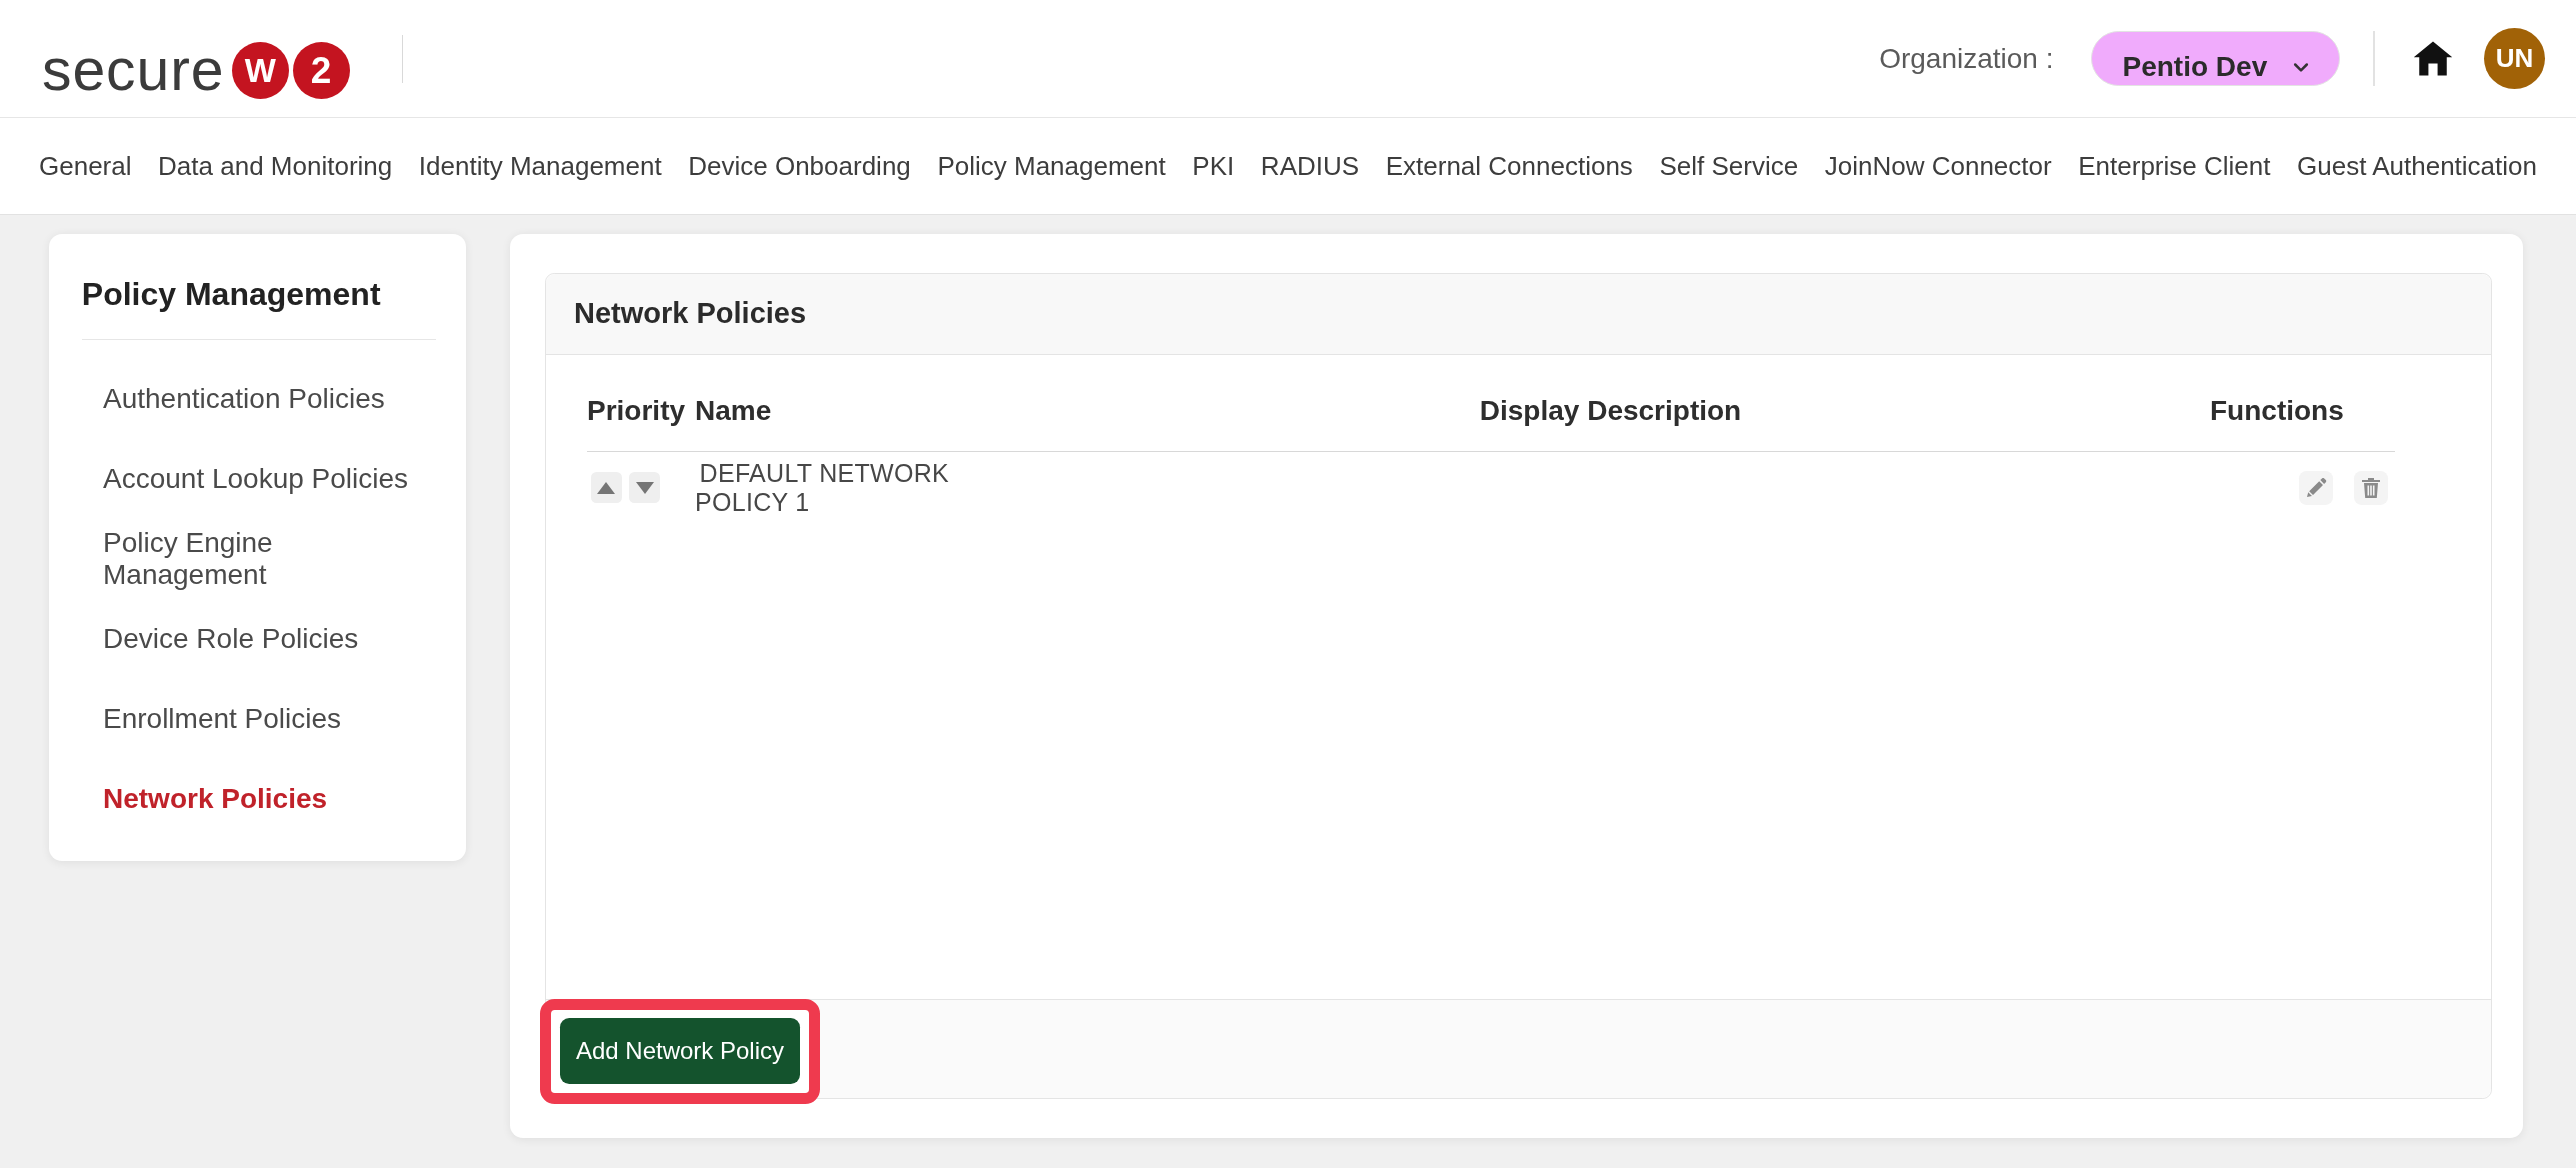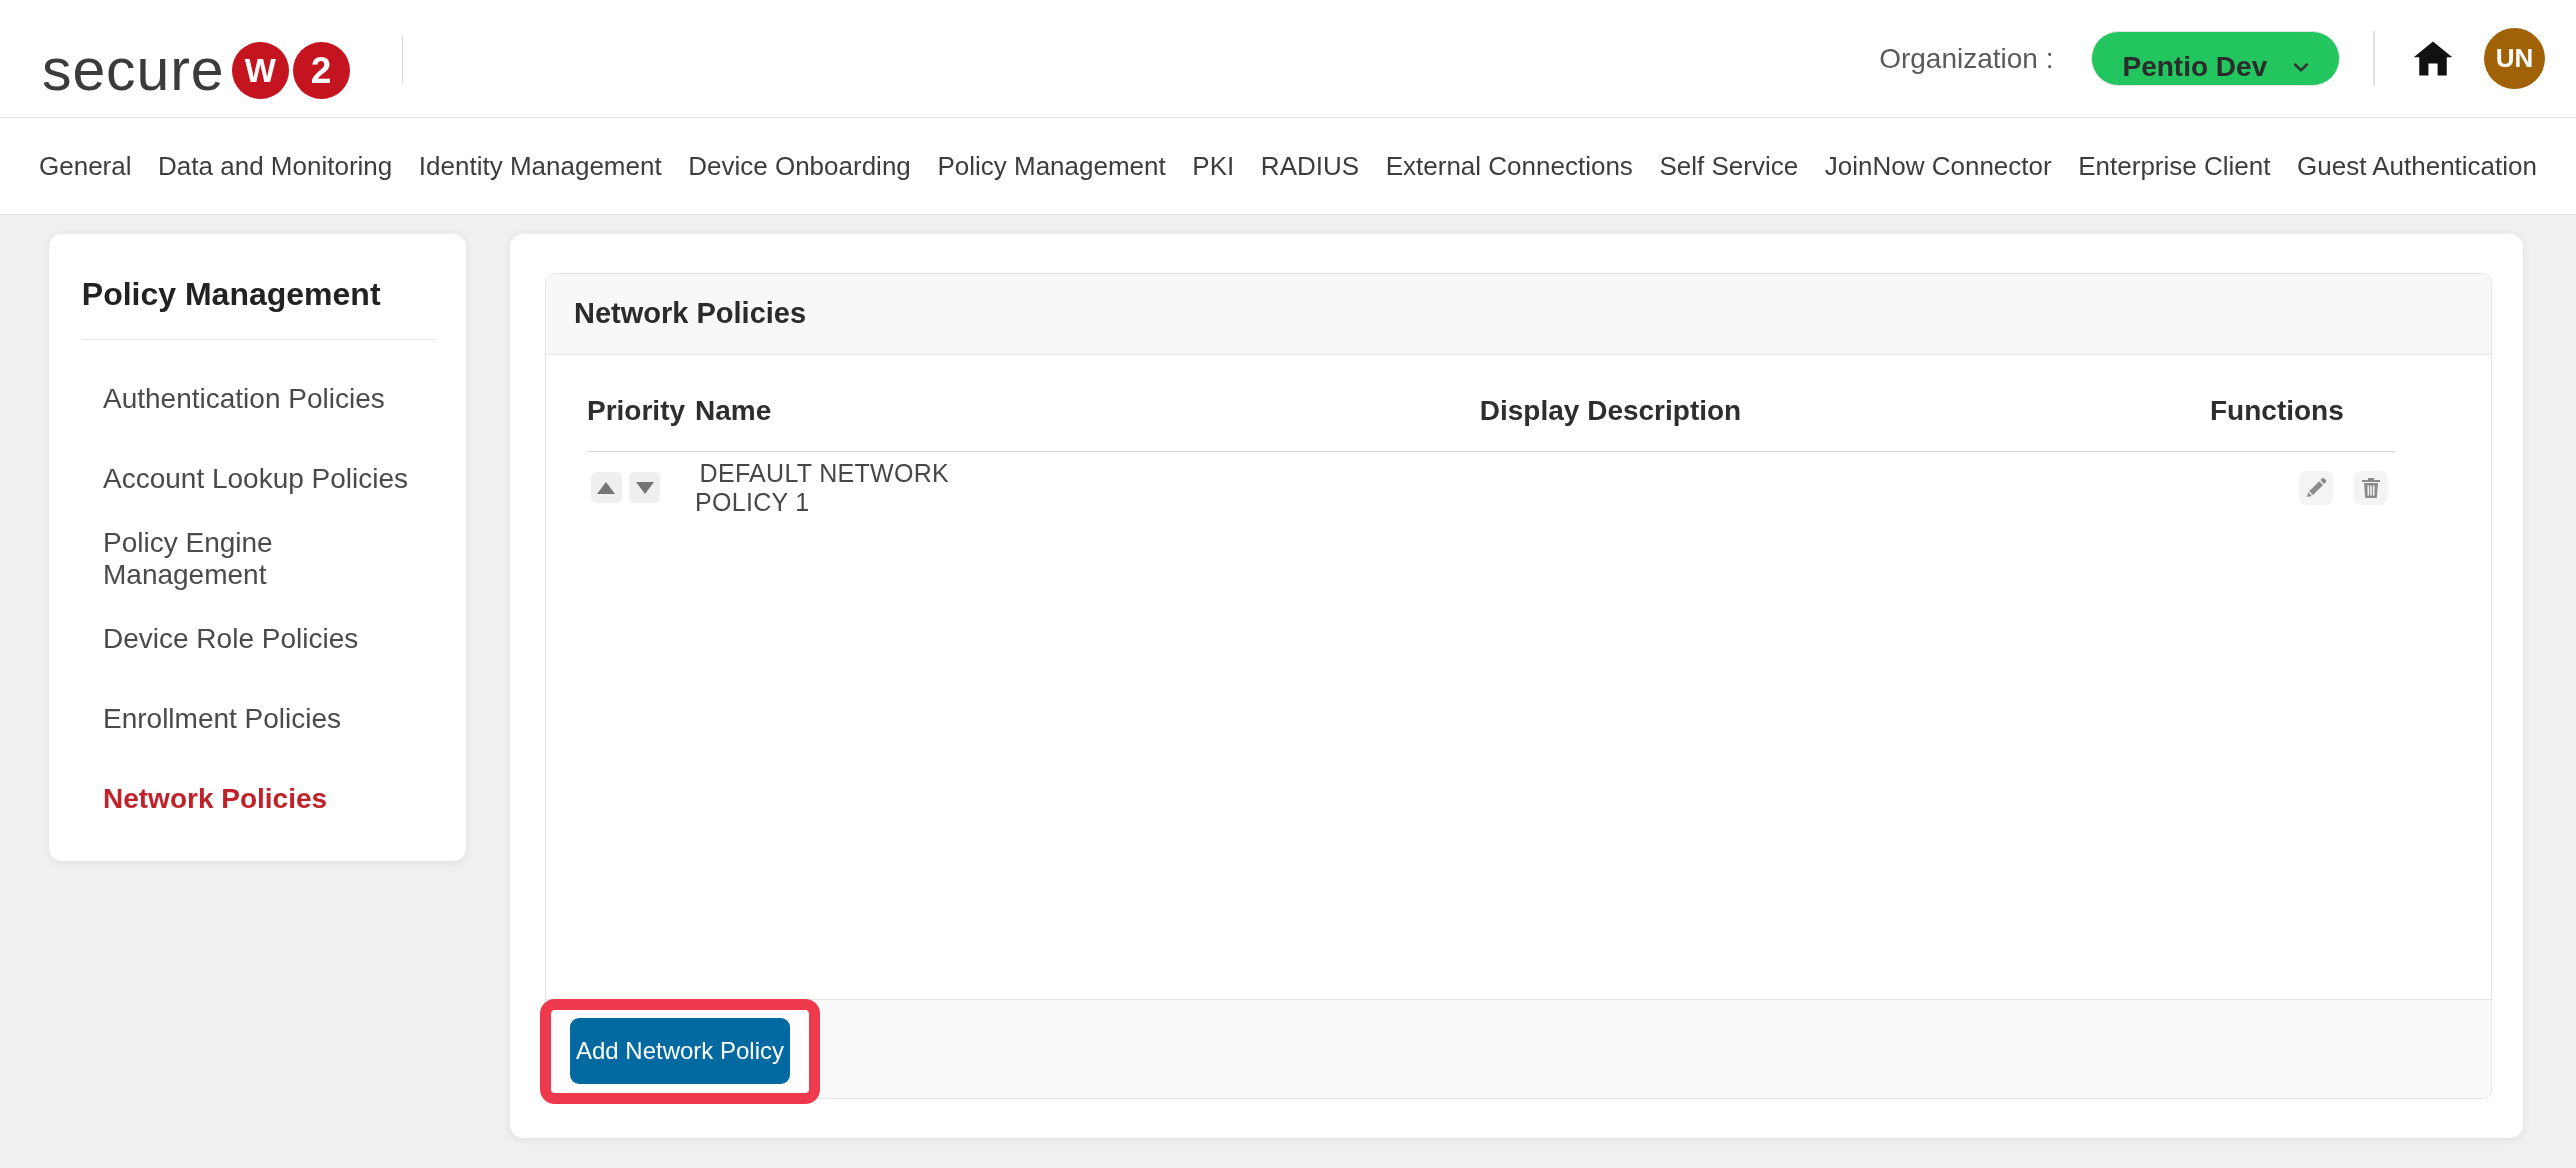--- a/index.html
+++ b/index.html
@@ -34,21 +34,21 @@
   .logo-ball.two { font-size:37px; margin-left:3.7px; }
   .header-divider {
     width:1.8px; height:48px; background:#d9d9d9; margin:0 29.5px 0 52px;
   }
   .portal-title { font-size:29px; font-weight:bold; color:#2b2b2b; }
 
   .header-right { margin-left:auto; display:flex; align-items:center; }
   .org-label { font-size:28px; color:#5a5a5a; margin-right:37px; }
   .org-pill {
     height:55px; padding:16px 28px 0 31px;
-    background:#22c55e; border:0.9px solid #e3e3e3; border-radius:29.5px;
+    background:#f0abfc; border:0.9px solid #e3e3e3; border-radius:29.5px;
     display:flex; align-items:center; cursor:pointer;
   }
   .org-value { font-size:28px; font-weight:bold; color:#2b2b2b; margin-right:24px; }
   .chev { width:20px; height:20px; }
   .header-vsep { width:1.8px; height:55px; background:#e2e2e2; margin:0 33px; }
   .home-btn { width:50px; height:50px; display:flex; align-items:center; justify-content:center; cursor:pointer; }
   .avatar {
     width:61px; height:61px; border-radius:50%;
     background:#a16207; color:#fff;
     font-size:26px; font-weight:bold;
@@ -138,21 +138,21 @@
     border-radius:0 0 9.2px 9.2px;
   }
 
   
   .annotation-box {
     position:absolute; left:30px; top:765px; width:280px; height:105px;
     border:11px solid #ef3a4e; border-radius:14.8px; background:#ffffff;
     display:flex; align-items:center; justify-content:center; z-index:5;
   }
   .add-btn {
-    width:220px; height:66px; background:#0369a1; color:#fff;
+    width:240px; height:66px; background:#14532d; color:#fff;
     border:none; border-radius:9.2px; font-size:24px;
     font-family:"Liberation Sans", sans-serif; cursor:pointer;
   }
 </style>
 </head>
 <body>
 
 <div class="header">
   <div class="logo">
     <span class="logo-secure">secure</span>

